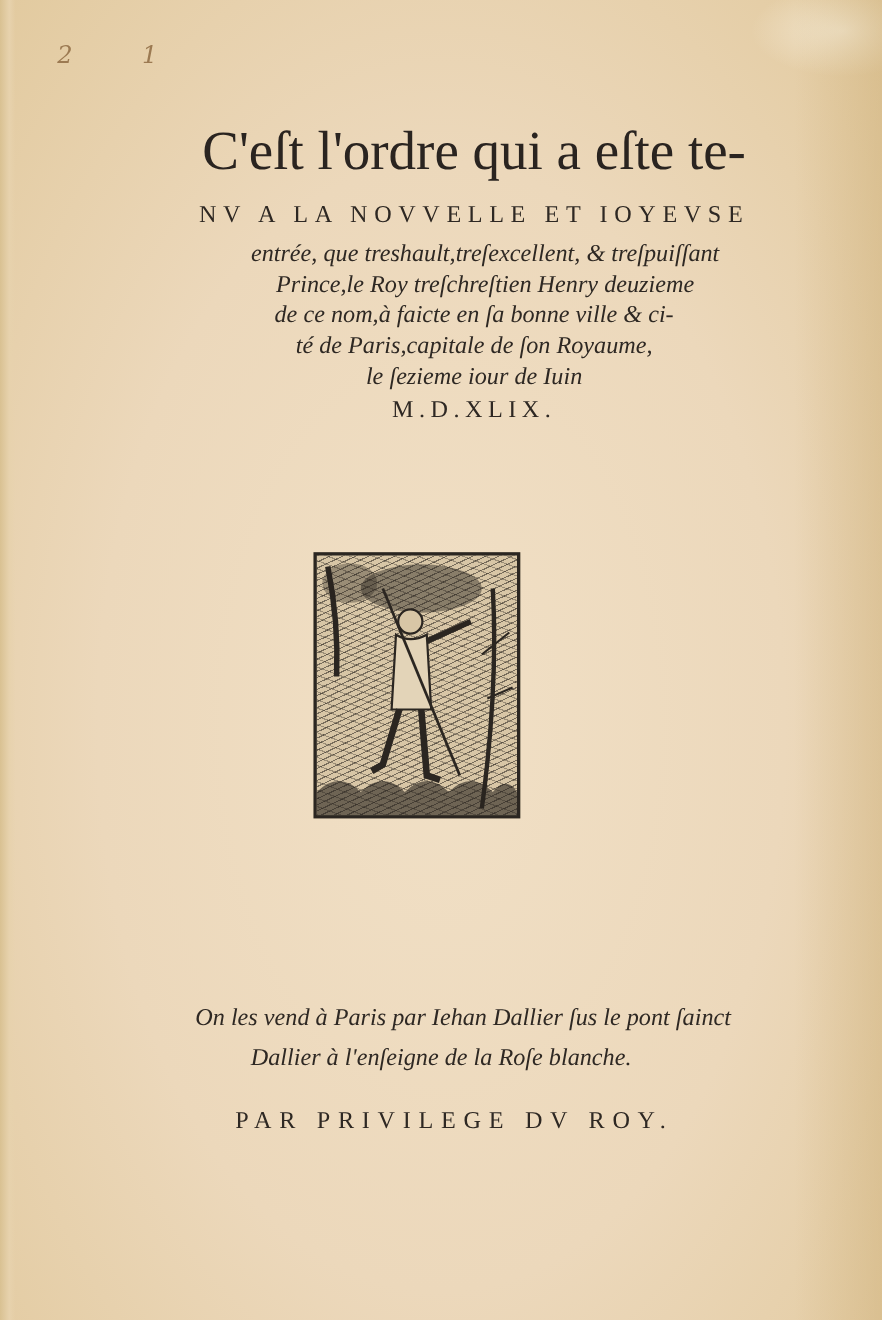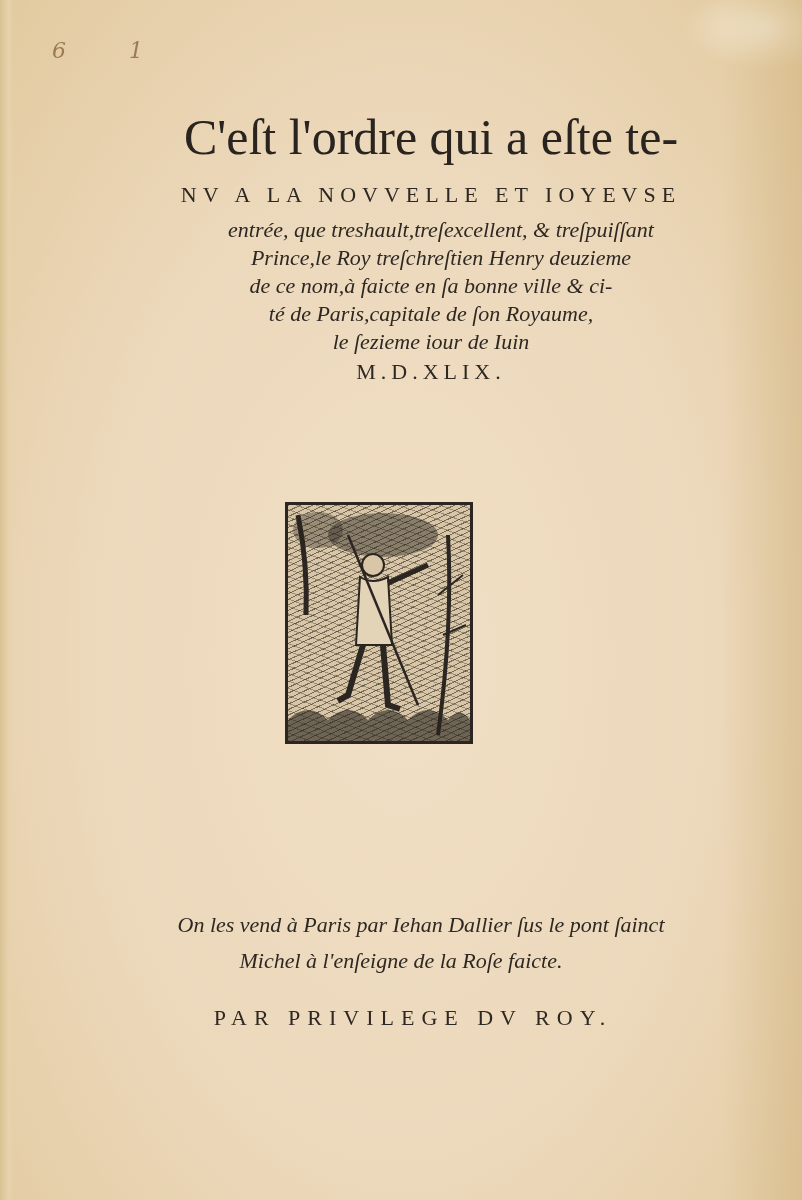--- a/index.html
+++ b/index.html
@@ -62,21 +62,21 @@
     top: 1005px; font-size: 22px; letter-spacing: 7px;
     font-family: "Liberation Serif", serif; padding-left: 12px;
   }
 </style>
 </head>
 <body>
 
 <div class="page">
   <div class="stain"></div>
 
-  <div class="folio">6 1</div>
+  <div class="folio">2 1</div>
 
   <div class="center title-1">C'eſt l'ordre qui a eſte te-</div>
   <div class="center title-2">NV A LA NOVVELLE ET IOYEVSE</div>
 
   <div class="center body-line" style="top:218px; padding-left:40px;">entrée, que treshault,treſexcellent, &amp; treſpuiſſant</div>
   <div class="center body-line" style="top:246px; padding-left:40px;">Prince,le Roy treſchreſtien Henry deuzieme</div>
   <div class="center body-line" style="top:274px; padding-left:30px;">de ce nom,à faicte en ſa bonne ville &amp; ci-</div>
   <div class="center body-line" style="top:302px; padding-left:30px;">té de Paris,capitale de ſon Royaume,</div>
   <div class="center body-line" style="top:330px; padding-left:30px;">le ſezieme iour de Iuin</div>
   <div class="center body-line" style="top:360px; padding-left:30px; letter-spacing:5px; font-style:normal;">M.D.XLIX.</div>
@@ -97,16 +97,16 @@
       <path d="M75 140 L60 190 L50 196" stroke="#2b2621" stroke-width="6" fill="none"></path>
       <path d="M95 140 L100 200 L112 204" stroke="#2b2621" stroke-width="6" fill="none"></path>
 
       <path d="M60 30 L130 200" stroke="#2b2621" stroke-width="2.5"></path>
 
       <path d="M0 215 Q20 195 40 215 Q60 195 80 215 Q100 195 120 215 Q140 195 160 215 Q172 200 182 215 L182 236 L0 236 Z" fill="rgba(40,35,30,0.6)"></path>
     </svg>
   </div>
 
   <div class="center imprint" style="top:912px; padding-left:20px;">On les vend à Paris par Iehan Dallier ſus le pont ſainct</div>
-  <div class="center imprint" style="top:948px; padding-left:0px;">Michel à l'enſeigne de la Roſe faicte.</div>
+  <div class="center imprint" style="top:948px; padding-left:0px;">Dallier à l'enſeigne de la Roſe blanche.</div>
 
   <div class="center privilege">PAR PRIVILEGE DV ROY.</div>
 </div>
 
 </body></html>

